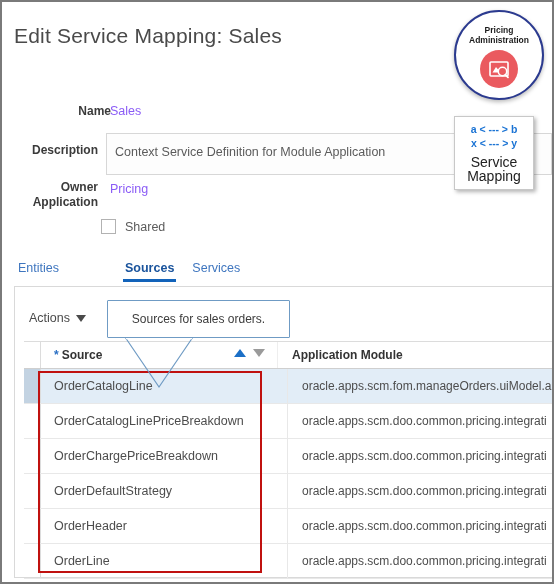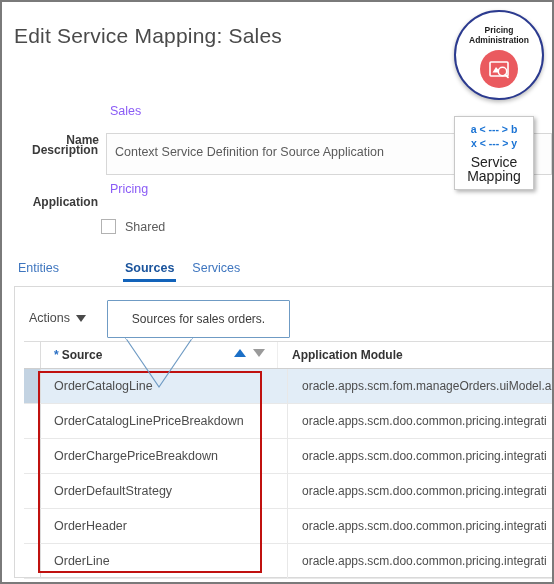--- a/index.html
+++ b/index.html
@@ -375,29 +375,30 @@
       <svg width="22" height="20" viewBox="0 0 22 20" aria-hidden="true">
         <rect x="2" y="3" width="18" height="14" rx="1" fill="none" stroke="#ffffff" stroke-width="1.6"></rect>
         <path d="M4.5 13.5 L8 8 L10.5 11 L12.5 8.5 L16 13.5 Z" fill="#ffffff"></path>
         <circle cx="14.5" cy="12.5" r="4.2" fill="#ea5a5f" stroke="#ffffff" stroke-width="1.5"></circle>
         <line x1="17.4" y1="15.6" x2="20" y2="18.4" stroke="#ffffff" stroke-width="1.8" stroke-linecap="round"></line>
       </svg>
     </div>
   </div>
 
   <div class="form-row" style="top:100px;">
-    <div class="form-label" style="left:9px; top:2px;margin-top:29px;">Name</div>
+    <div class="form-label" style="left:21px; top:2px;">Name</div>
     <div class="form-value" style="top:2px;">Sales</div>
   </div>
 
   <div class="form-label" style="left:8px; top:141px;">Description</div>
   <div class="desc-input">
-    <div class="desc-input-text">Context Service Definition for Source Application</div>
-  </div>
-
+    <div class="desc-input-text">Context Service Definition for Module Application</div>
+  </div>
+
+  <div class="form-label" style="left:8px; top:178px;">Owner</div>
   <div class="form-label" style="left:8px; top:193px;">Application</div>
   <div class="form-value" style="top:180px;">Pricing</div>
 
   <div class="checkbox-box"></div>
   <div class="checkbox-label">Shared</div>
 
   <div class="tabs">
     <div class="tab">Entities</div>
     <div class="tab active">Sources</div>
     <div class="tab">Services</div>

